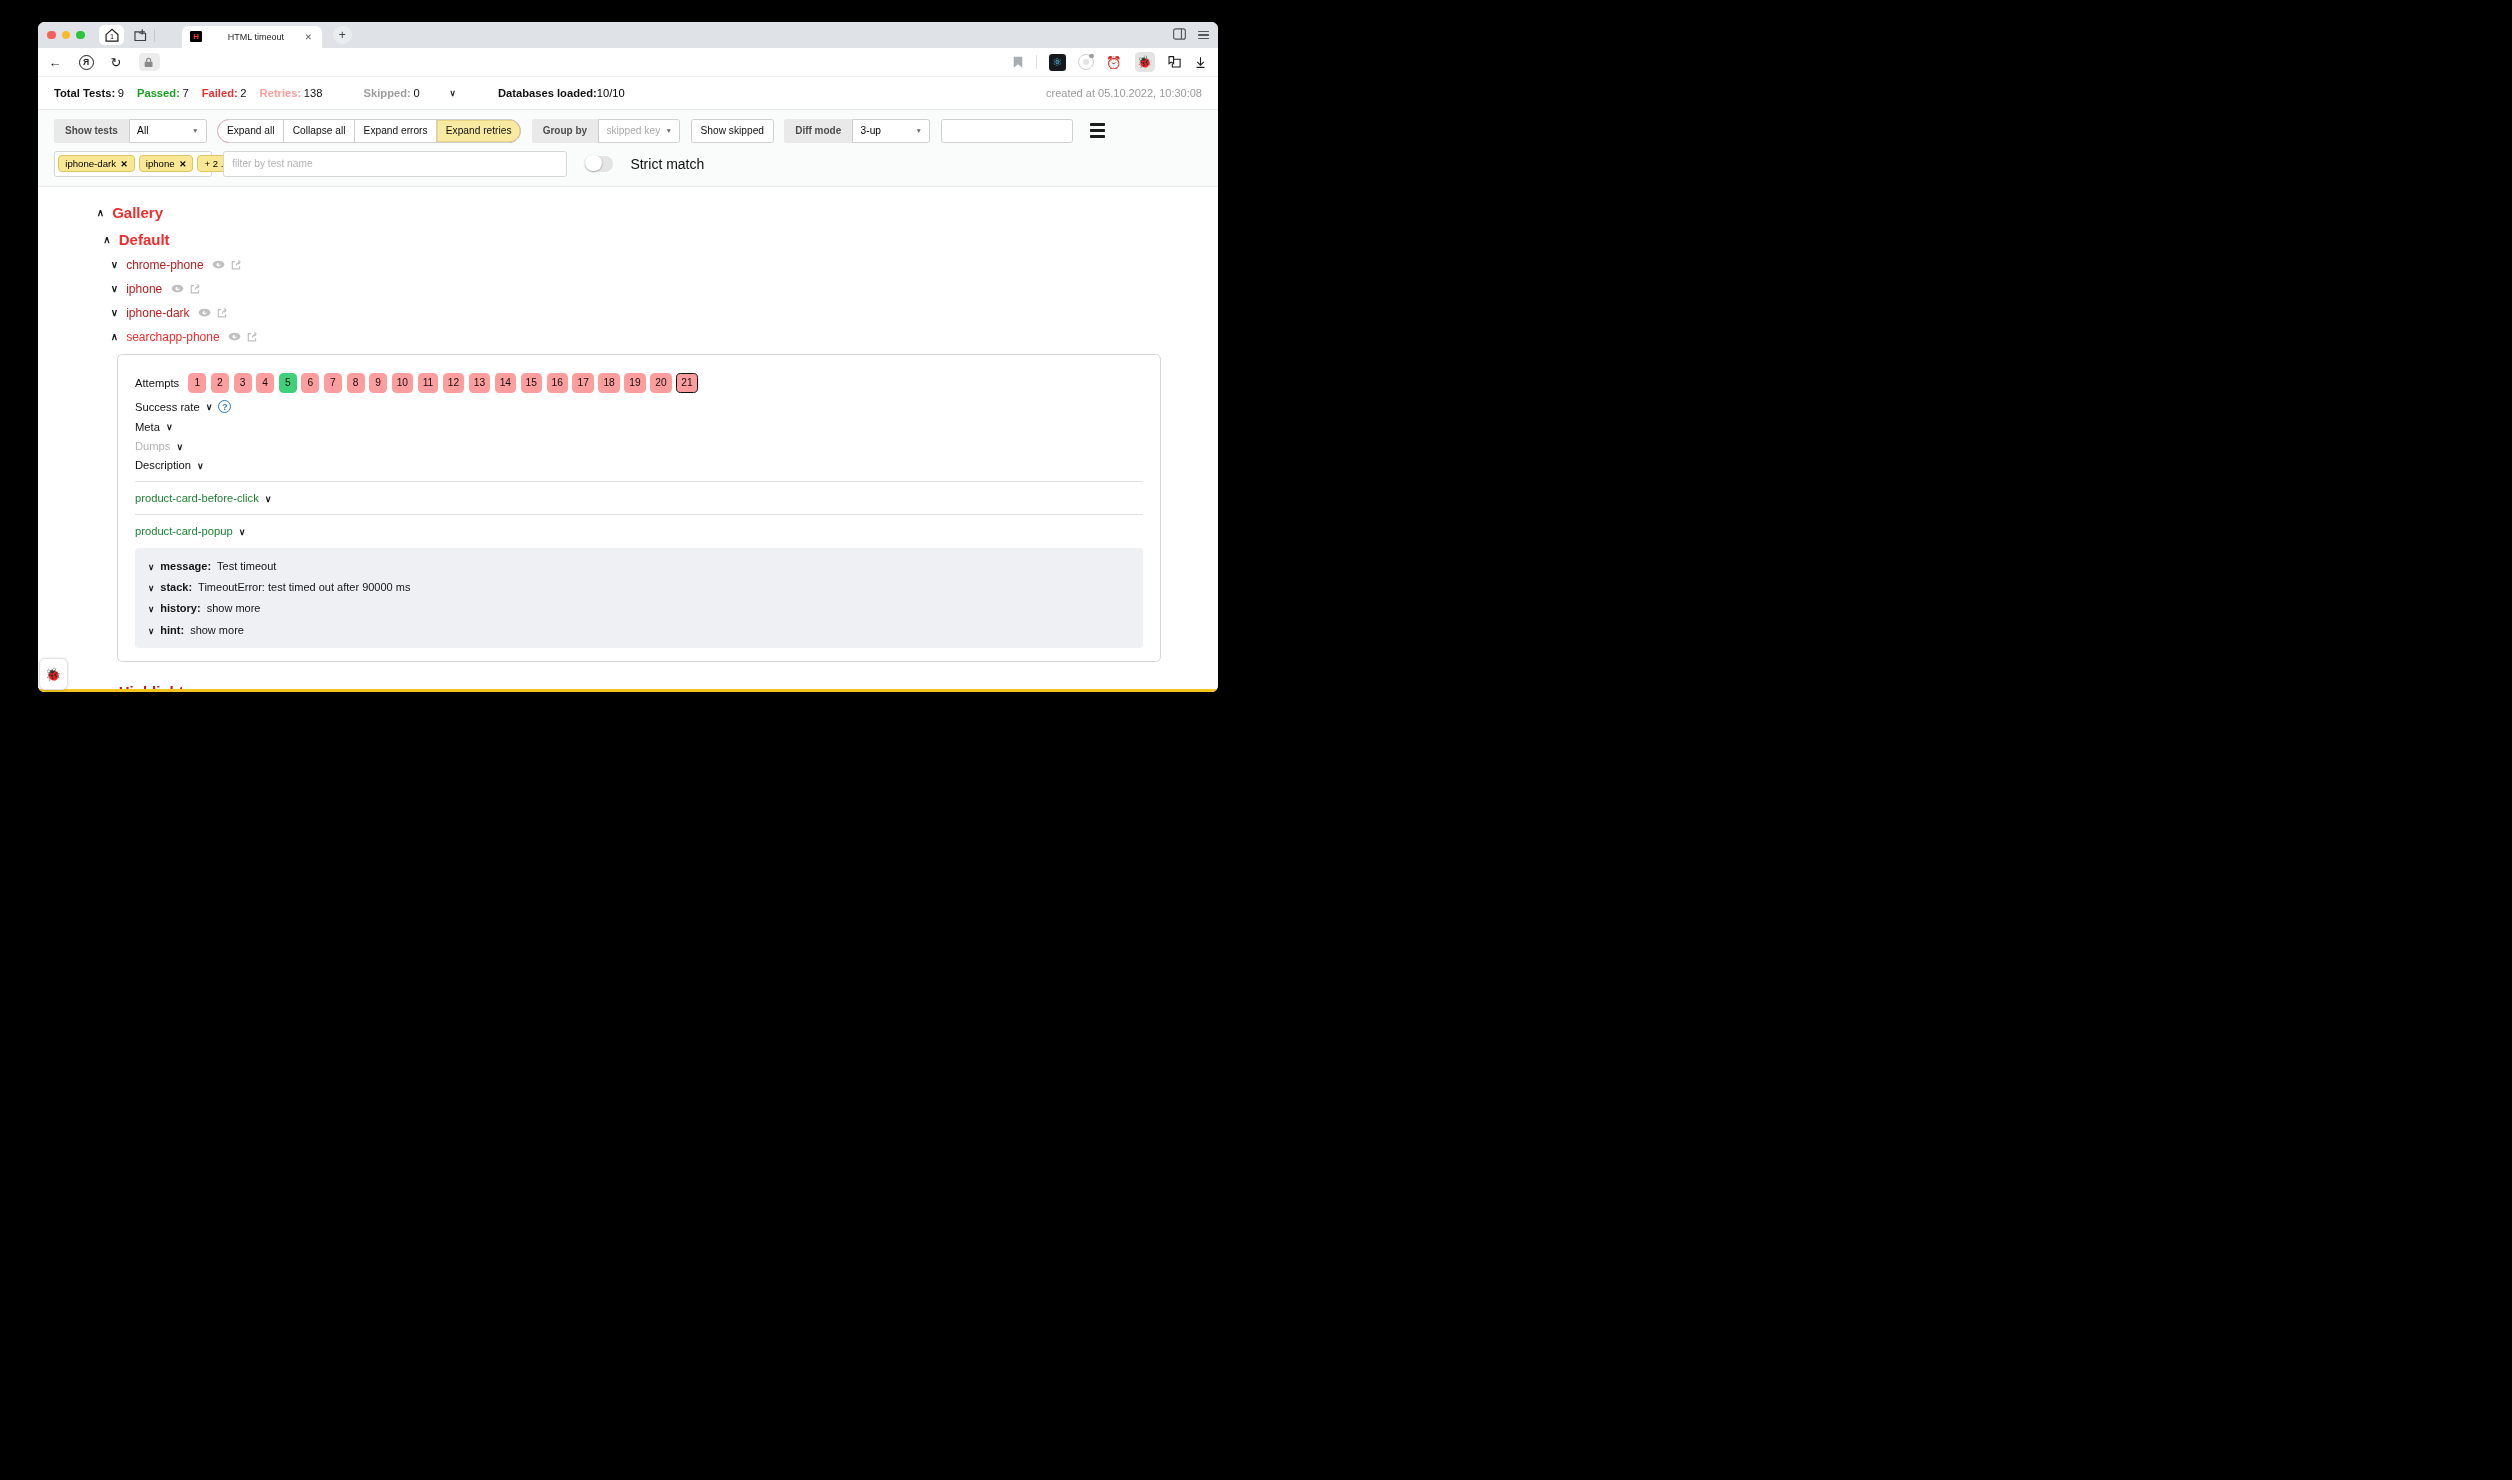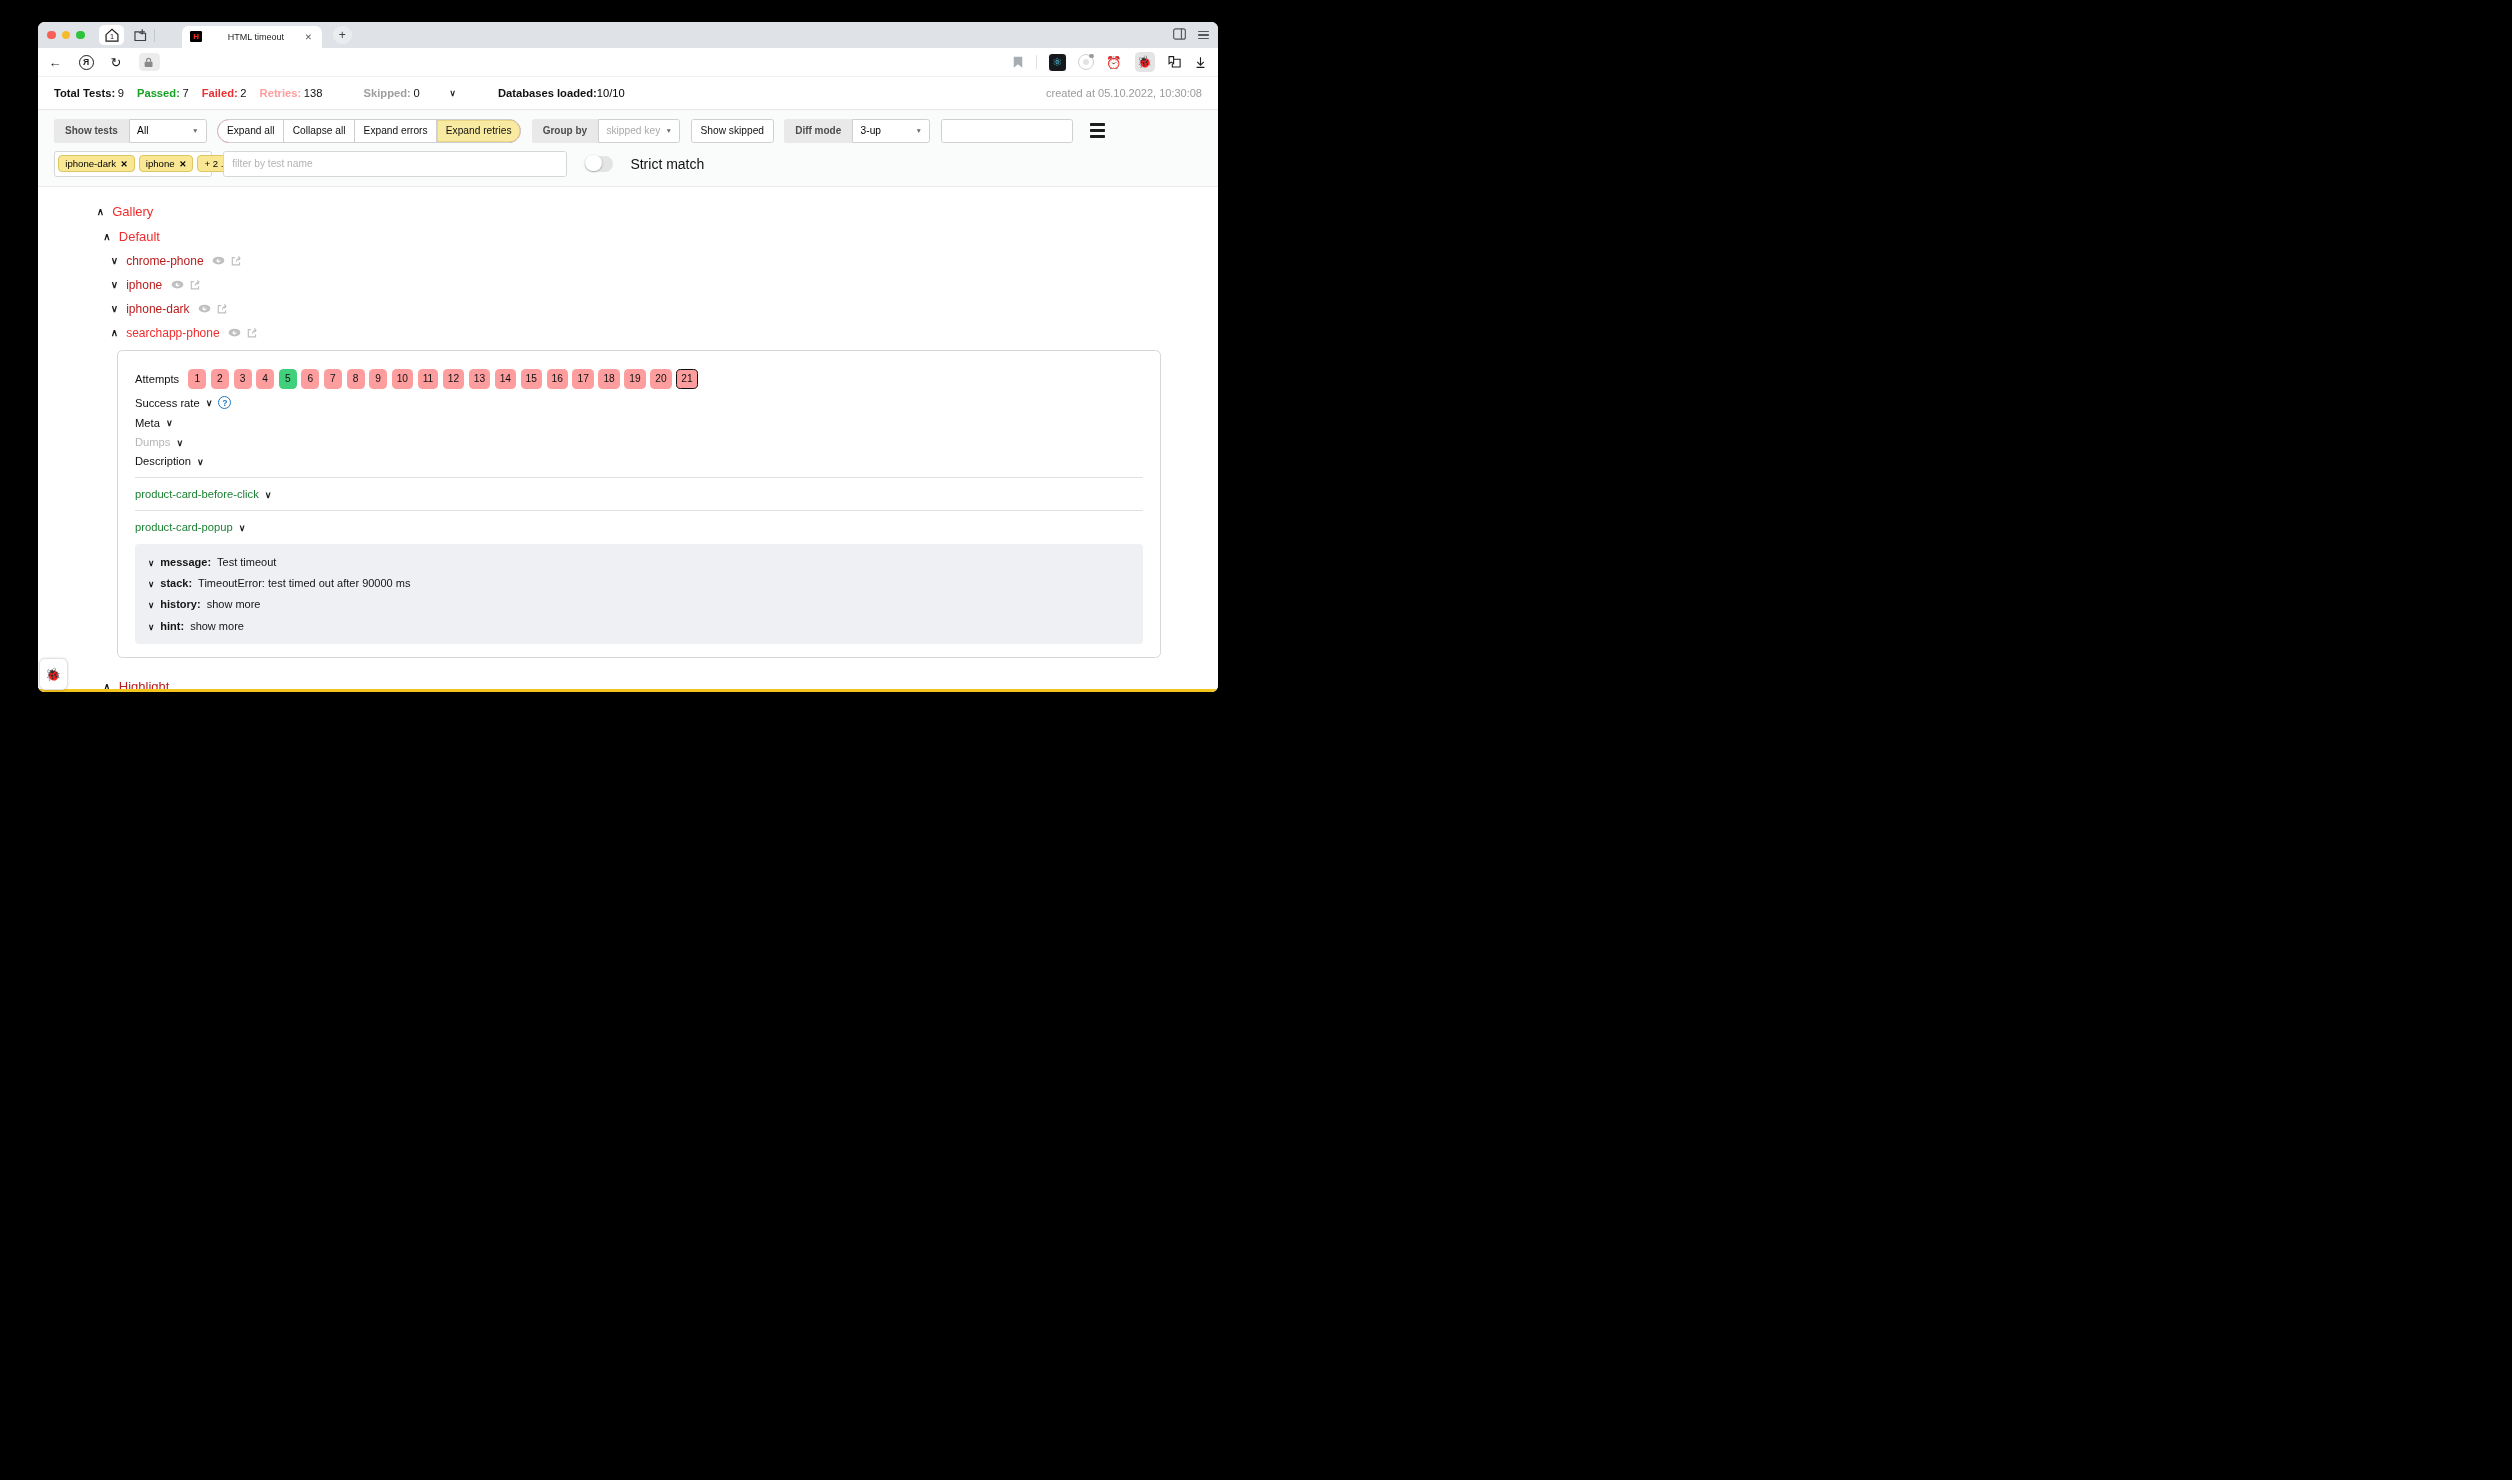--- a/index.html
+++ b/index.html
@@ -87,21 +87,21 @@
   .filter-input { height: 26px; width: 344px; border: 0.7px solid #d6d6d6; border-radius: 2.6px; font-size: 10.2px; padding: 0 8.6px; font-family: "Liberation Sans", sans-serif; color: #222; }
   .filter-input::placeholder { color: #b3b3b3; }
   .toggle { width: 28px; height: 16px; background: #e4e4e4; border-radius: 8px; position: relative; margin-left: 8px; flex: none; }
   .toggle .knob { position: absolute; left: 0; top: -0.7px; width: 16.5px; height: 16.5px; background: #fff; border-radius: 50%; box-shadow: 0 0.7px 2px rgba(0,0,0,.35); }
   .toggle-label { font-size: 14px; color: #111; margin-left: 6.6px; }
 
   
   .content { flex: 1; overflow: hidden; padding: 17px 57px 0 57px; position: relative; background: #fff; }
   .tree-row { display: flex; align-items: center; gap: 6.6px; margin-bottom: 10px; }
   .tree-chev { color: #1c1c1c; font-weight: bold; font-size: 10px; width: 10.6px; text-align: center; }
-  .hdr .tree-label { font-size: 13px; font-weight: normal; }
+  .hdr .tree-label { font-size: 15px; font-weight: bold; }
   .leaf .tree-label { font-size: 12px; }
   .st-fail-txt { color: #ef2d2d; }
   .st-pass-txt { color: #b91c1c; }
   .lvl-0 { margin-left: 0; }
   .lvl-1 { margin-left: 6.6px; }
   .lvl-2 { margin-left: 14px; }
   .row-icons { display: flex; align-items: center; gap: 6px; margin-left: 2px; }
   .row-icons svg { display: block; }
 
   .test-card { border: 0.7px solid #d6d6d6; border-radius: 5.3px; margin: 1.3px 0 13px 22px; padding: 10.6px 17px 13px; }

